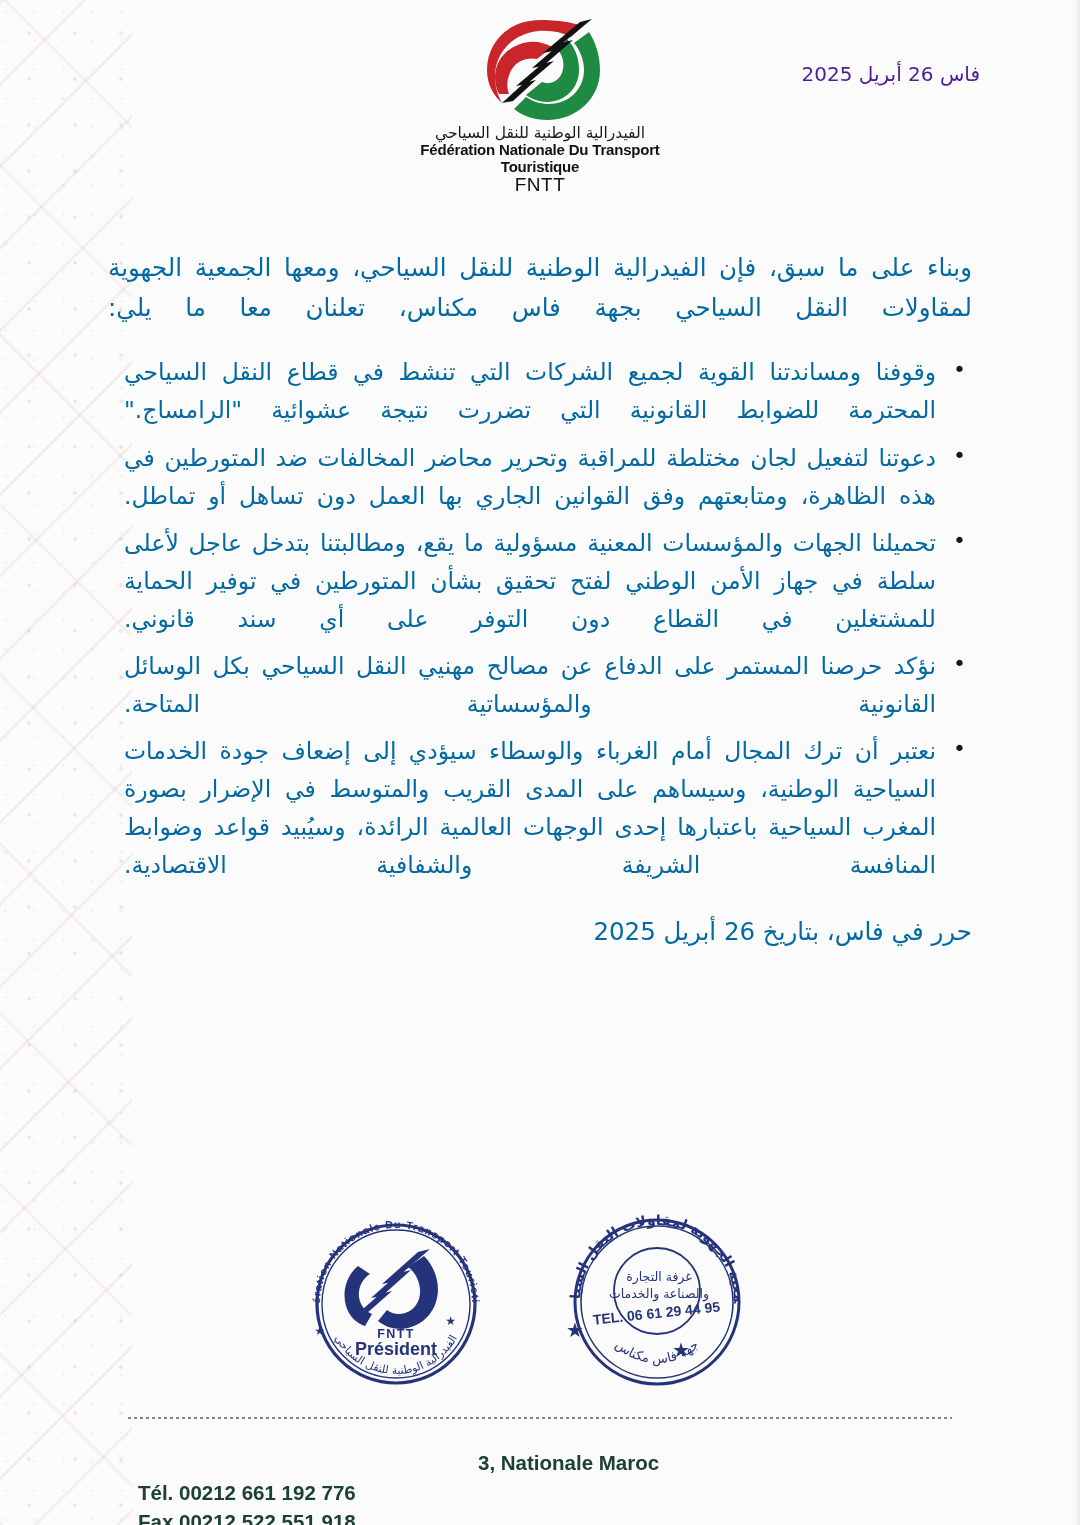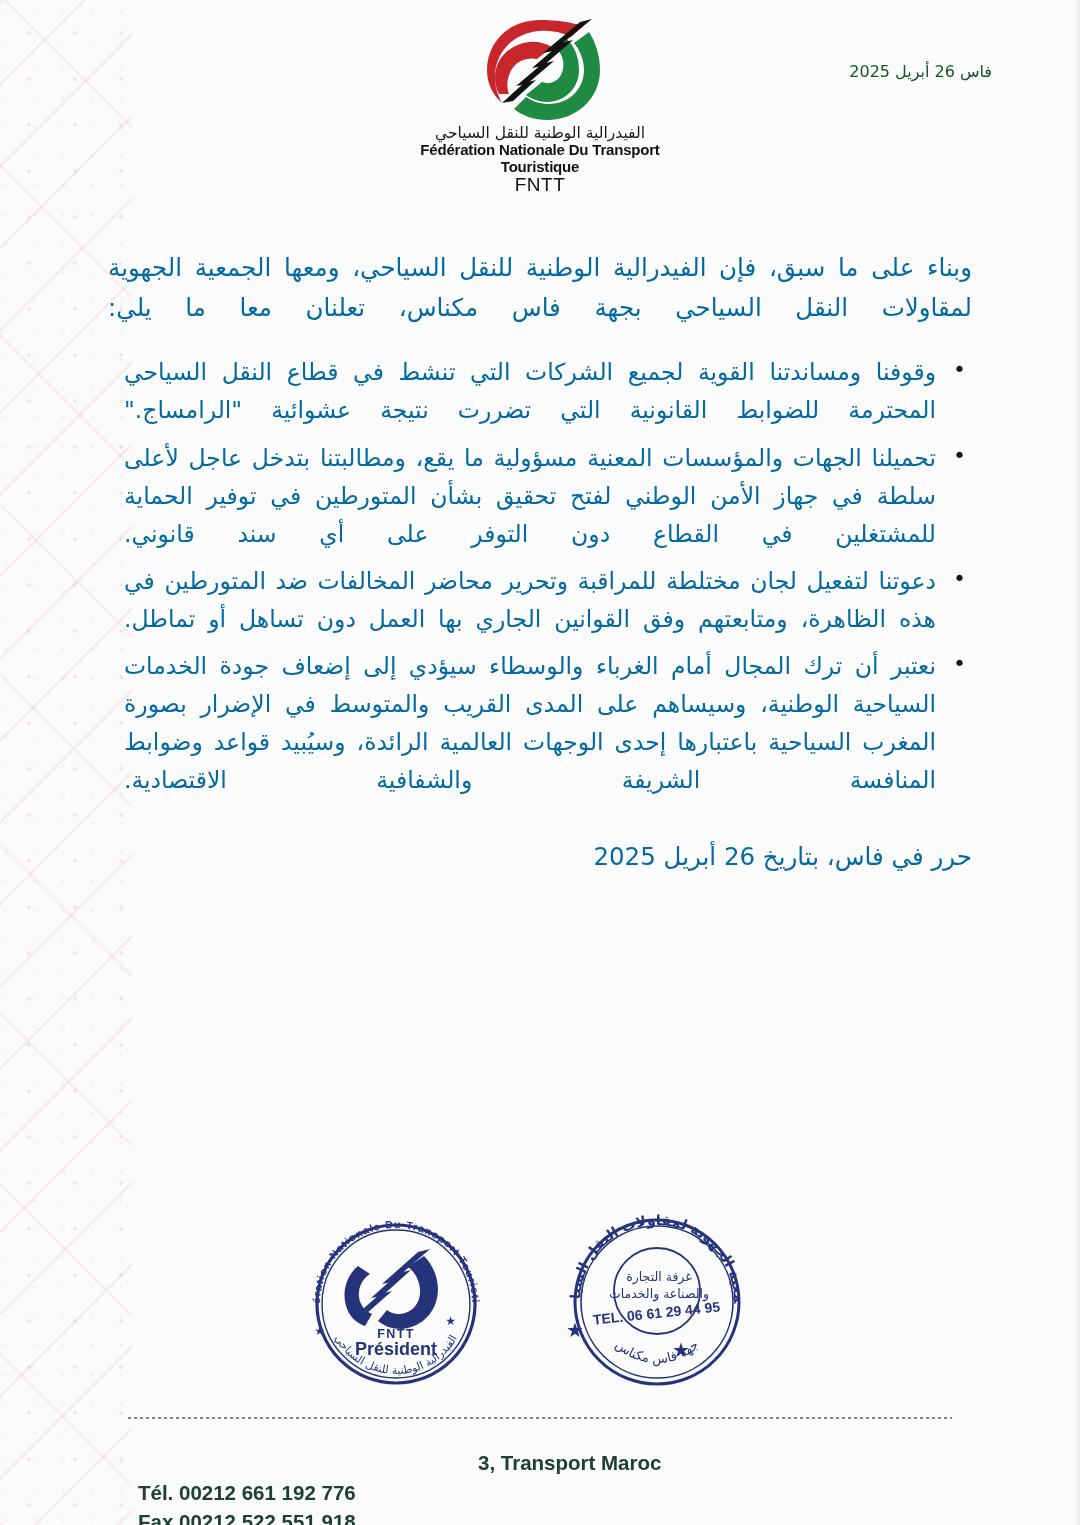--- a/index.html
+++ b/index.html
@@ -69,23 +69,23 @@
   
   .header {
     position: absolute;
     top: 0; left: 0;
     width: 1080px;
     height: 200px;
   }
   .doc-date {
     position: absolute;
     top: 62px;
-    right: 88px;
-    font-size: 16px;
-    color: #14532d;
+    right: 100px;
+    font-size: 20px;
+    color: #4c1d95;
     direction: rtl;
     white-space: nowrap;
     font-family: "DejaVu Sans", sans-serif;
   }
   .brand {
     position: absolute;
     top: 16px;
     left: 50%;
     transform: translateX(-50%);
     width: 300px;
@@ -157,21 +157,21 @@
   ul.points li::before {
     content: "•";
     position: absolute;
     right: 6px;
     top: -1px;
     font-size: 22px;
     line-height: 1.62;
     color: #161616;
   }
   .closing {
-    margin-top: 38px;
+    margin-top: 28px;
     font-size: 24.5px;
     line-height: 1.6;
     text-align: right;
     direction: rtl;
   }
 
   
   .stamps {
     position: absolute;
     top: 1196px;
@@ -256,22 +256,23 @@
     </div>
 
   </div>
 
   <div class="content">
 
     <p class="intro">وبناء على ما سبق، فإن الفيدرالية الوطنية للنقل السياحي، ومعها الجمعية الجهوية لمقاولات النقل السياحي بجهة فاس مكناس، تعلنان معا ما يلي:</p>
 
     <ul class="points">
       <li>وقوفنا ومساندتنا القوية لجميع الشركات التي تنشط في قطاع النقل السياحي المحترمة للضوابط القانونية التي تضررت نتيجة عشوائية "الرامساج."</li>
+      <li>دعوتنا لتفعيل لجان مختلطة للمراقبة وتحرير محاضر المخالفات ضد المتورطين في هذه الظاهرة، ومتابعتهم وفق القوانين الجاري بها العمل دون تساهل أو تماطل.</li>
       <li>تحميلنا الجهات والمؤسسات المعنية مسؤولية ما يقع، ومطالبتنا بتدخل عاجل لأعلى سلطة في جهاز الأمن الوطني لفتح تحقيق بشأن المتورطين في توفير الحماية للمشتغلين في القطاع دون التوفر على أي سند قانوني.</li>
-      <li>دعوتنا لتفعيل لجان مختلطة للمراقبة وتحرير محاضر المخالفات ضد المتورطين في هذه الظاهرة، ومتابعتهم وفق القوانين الجاري بها العمل دون تساهل أو تماطل.</li>
+      <li>نؤكد حرصنا المستمر على الدفاع عن مصالح مهنيي النقل السياحي بكل الوسائل القانونية والمؤسساتية المتاحة.</li>
       <li>نعتبر أن ترك المجال أمام الغرباء والوسطاء سيؤدي إلى إضعاف جودة الخدمات السياحية الوطنية، وسيساهم على المدى القريب والمتوسط في الإضرار بصورة المغرب السياحية باعتبارها إحدى الوجهات العالمية الرائدة، وسيُبيد قواعد وضوابط المنافسة الشريفة والشفافية الاقتصادية.</li>
     </ul>
 
     <p class="closing">حرر في فاس، بتاريخ 26 أبريل 2025</p>
   </div>
 
   <div class="stamps">
 
     <svg class="stamp stamp-left" width="200" height="196" viewBox="0 0 200 196">
       <defs>
@@ -324,17 +325,17 @@
   </div>
 
   <div class="footer-rule"></div>
 
   <div class="footer">
     <div class="footer-col fc-1">
       <span class="fline">Tél. 00212 661 192 776</span>
       <span class="fline">Fax.00212 522 551 918</span>
     </div>
     <div class="footer-col fc-2">
-      <span class="fline">3, Transport Maroc</span>
+      <span class="fline">3, Nationale Maroc</span>
     </div>
   </div>
 
 </div>
 
 </body></html>

